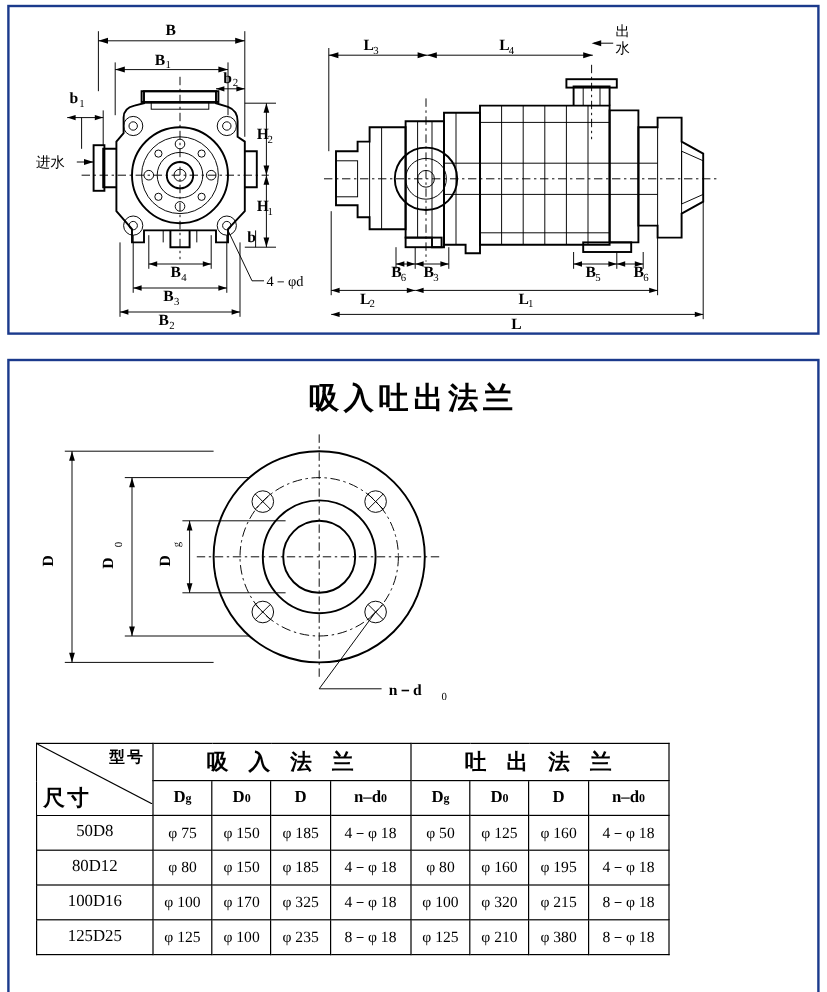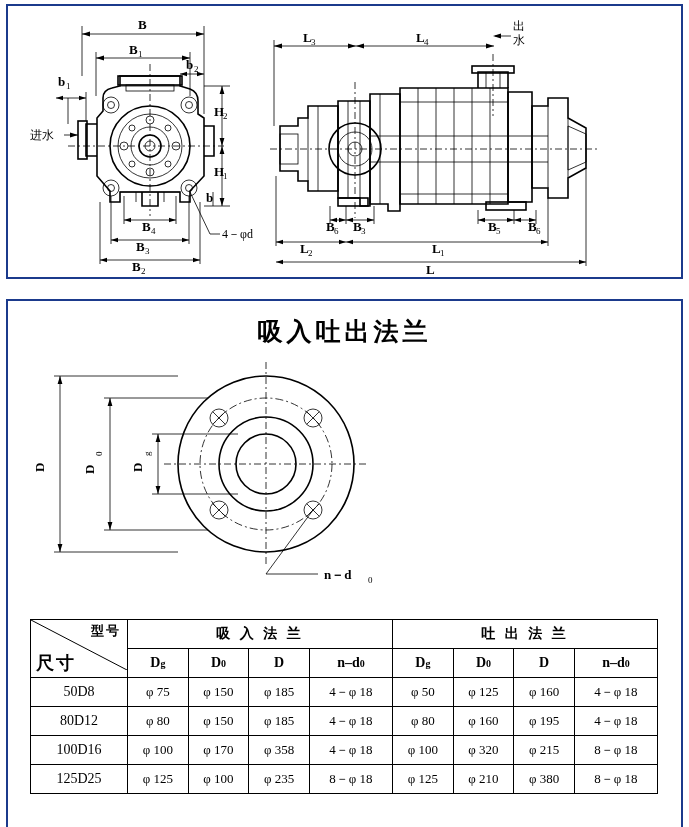--- a/index.html
+++ b/index.html
@@ -88,38 +88,38 @@
   #flange-drawing {
     position: absolute;
     left: 10px;
     top: 55px;
   }
   
   #spec-table {
     position: absolute;
     left: 22px;
     top: 318px;
-    width: 628px;
+    width: 528px;
     border-collapse: collapse;
     font-family: "Liberation Serif", serif;
     font-size: 13px;
   }
   #spec-table td, #spec-table th {
     border: 1px solid #000;
     text-align: center;
     padding: 3px 2px;
     font-weight: normal;
     height: 22px;
     background: #fff;
   }
   #spec-table .grouphead {
-    font-family: Liberation Serif, serif;
+    font-family: Liberation Mono, monospace;
     font-weight: bold;
     letter-spacing: 3px;
-    font-size: 14px;
+    font-size: 18px;
   }
   #spec-table .colhead {
     font-family: "Liberation Serif", serif;
     font-weight: bold;
     font-size: 14px;
   }
   #spec-table .model {
     font-family: "Liberation Serif", serif;
     font-size: 14px;
     margin-left: 32px;
@@ -517,21 +517,21 @@
         <td class="cell">4－φ 18</td>
         <td class="cell">φ 80</td>
         <td class="cell">φ 160</td>
         <td class="cell">φ 195</td>
         <td class="cell">4－φ 18</td>
       </tr>
       <tr>
         <td class="model">100D16</td>
         <td class="cell">φ 100</td>
         <td class="cell">φ 170</td>
-        <td class="cell">φ 358</td>
+        <td class="cell">φ 325</td>
         <td class="cell">4－φ 18</td>
         <td class="cell">φ 100</td>
         <td class="cell">φ 320</td>
         <td class="cell">φ 215</td>
         <td class="cell">8－φ 18</td>
       </tr>
       <tr>
         <td class="model">125D25</td>
         <td class="cell">φ 125</td>
         <td class="cell">φ 100</td>

